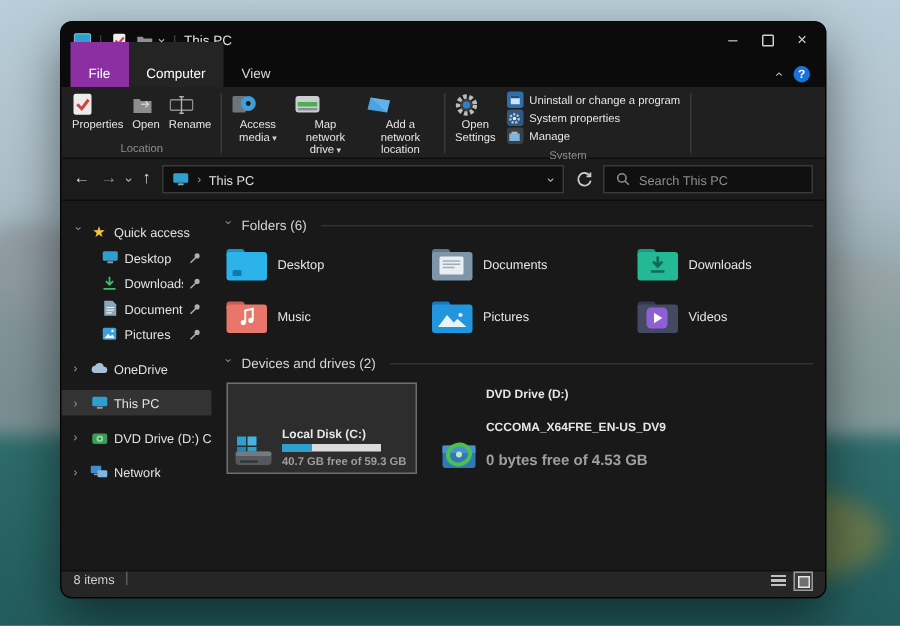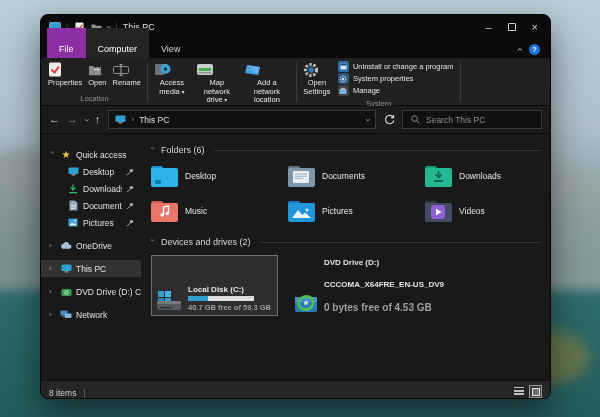--- a/index.html
+++ b/index.html
@@ -99,21 +99,21 @@
   .drive-tile.selected { background:#2d2d2d; border:1px solid #6e6e6e; }
   .drive-info { display:flex; flex-direction:column; gap:2px; }
   .drive-name { font-size:8px; color:#e8e8e8; }
   .cap-track { width:66px; height:5px; background:#dcdcdc; }
   .cap-fill { height:100%; background:#2f9fd0; }
   .drive-free { font-size:7.5px; color:#9f9f9f; }
   .dvd-lines { display:flex; flex-direction:column; gap:13px; font-size:8px; }
   .dvd-lines .l3 { color:#9f9f9f; font-size:10px; }
 
   
-  .statusbar { height:18px; background:#262626; border-top:1px solid #101010; display:flex; align-items:flex-end;
+  .statusbar { height:18px; background:#262626; border-top:1px solid #101010; display:flex; align-items:flex-start;
     padding:0 8px; font-size:8.5px; color:#cfcfcf; flex:none; }
   .st-sep { width:1px; height:9px; background:#5a5a5a; margin-left:8px; }
   .st-views { margin-left:auto; display:flex; gap:4px; }
   .vw { width:13px; height:13px; display:flex; align-items:center; justify-content:center; }
   .vw-lines { width:10px; height:9px; background:repeating-linear-gradient(#bfbfbf 0 1.5px, transparent 1.5px 3.2px); }
   .vw.sel { border:1px solid #9a9a9a; background:#3a3a3a; }
   .vw-thumb { width:8px; height:8px; border:1.5px solid #e6e6e6; background:#6f6f6f; }
 
   svg { display:block; }
 </style>

